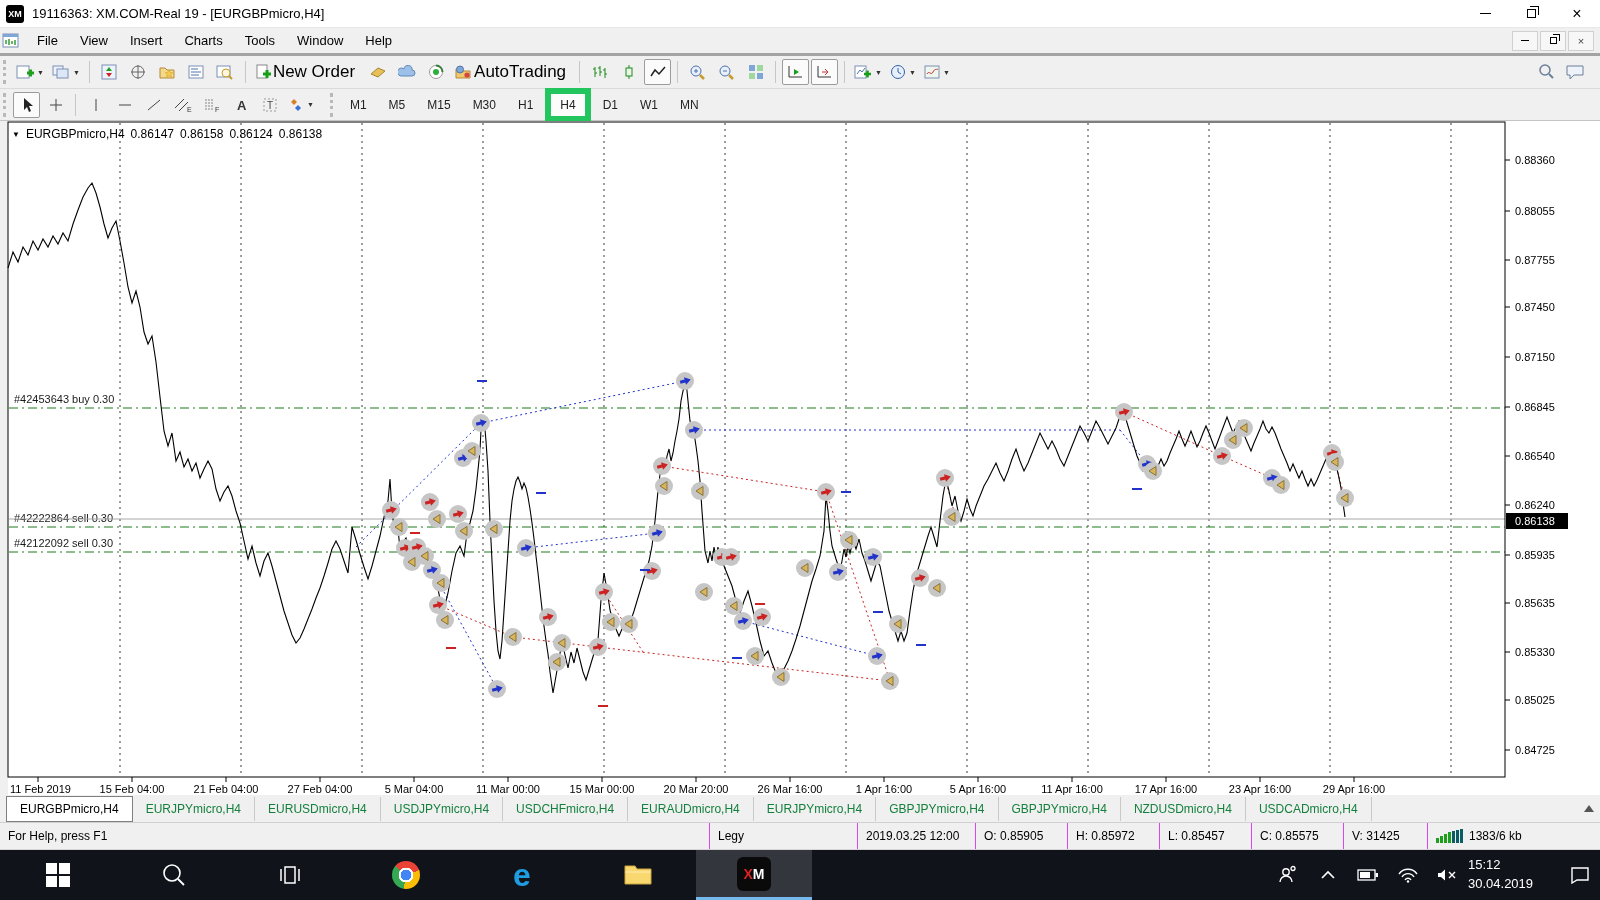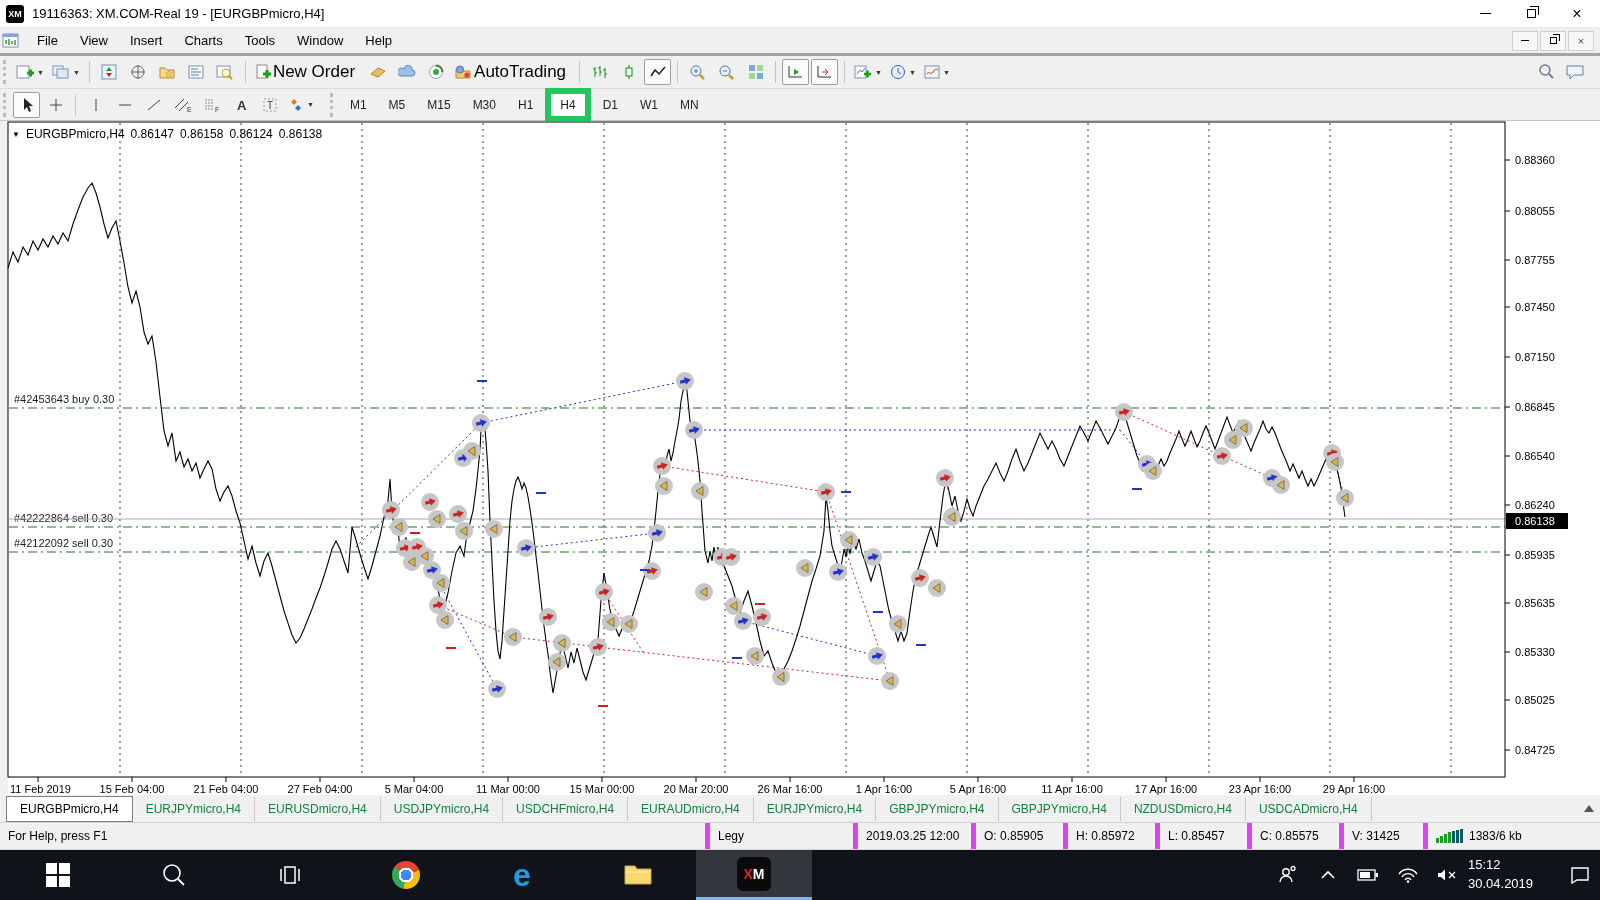--- a/index.html
+++ b/index.html
@@ -48,21 +48,21 @@
 
   
   .tabbar{height:28px;background:#f0f0f0;display:flex;align-items:center;border-bottom:1px solid #d0d0d0;padding-left:6px}
   .tab{font-size:12px;padding:5px 13px;color:#15803d;border-right:1px solid #c9c9c9;white-space:nowrap}
   .tab.active{background:#fff;border:1px solid #7f7f7f;color:#000}
   .tab-scroll{margin-left:auto;width:22px;display:flex;justify-content:center;align-items:center}
   .up-tri{width:0;height:0;border-left:5px solid transparent;border-right:5px solid transparent;border-bottom:7px solid #555}
 
   
   .statusbar{height:27px;background:#f0f0f0;display:flex;align-items:center;font-size:12px;border-bottom:1px solid #d6d6d6}
-  .seg{padding:5px 8px;border-right:5px solid #d946ef;height:100%;display:flex;align-items:center;white-space:nowrap}
+  .seg{padding:5px 8px;border-right:1px solid #d946ef;height:100%;display:flex;align-items:center;white-space:nowrap}
   .seg.help{flex:1;border-left:none}
   .seg.legy{width:148px}
   .seg.dt{width:118px}
   .seg.o,.seg.h,.seg.l,.seg.c{width:92px}
   .seg.v{width:84px}
   .seg.net{width:172px;border-right:none;gap:6px}
   .bars{display:inline-flex;align-items:flex-end;gap:1px;height:14px}
   .bars i{display:block;width:3px;background:#1d9e1d}
   .bars i.d{background:#0c5d63}
 

